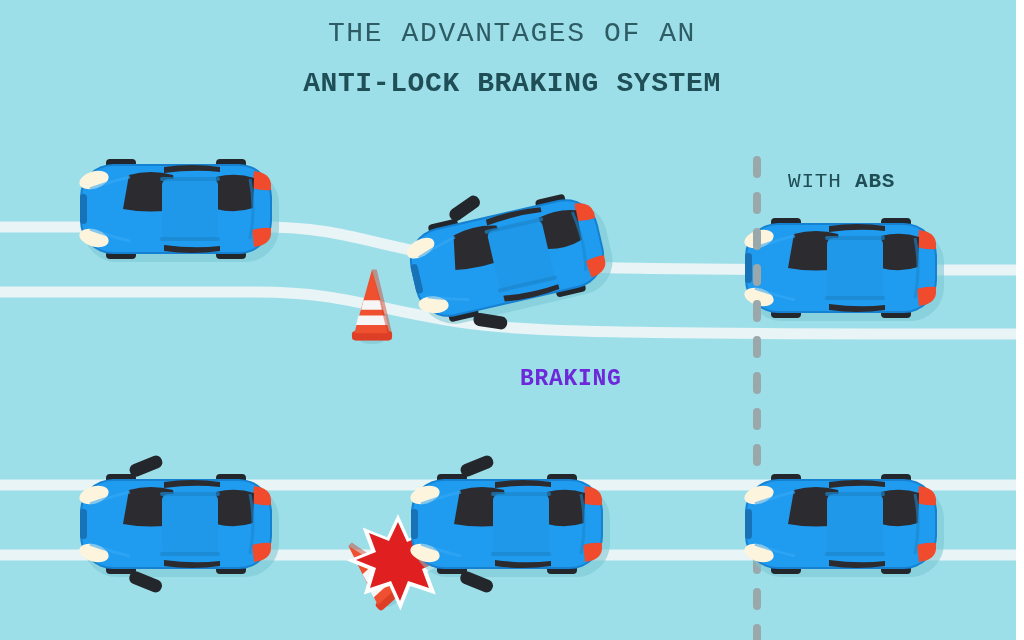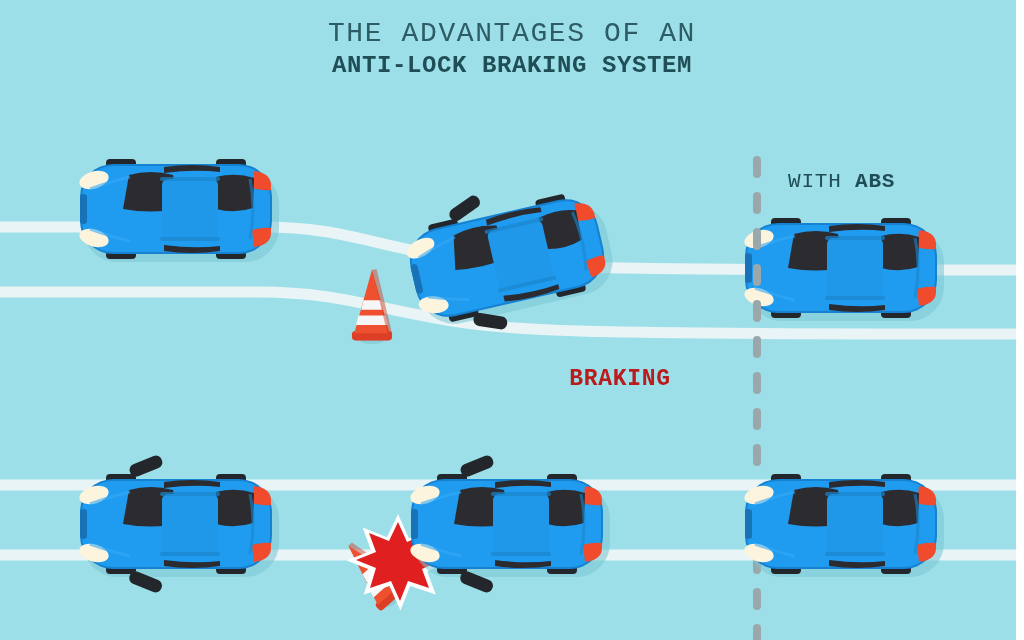--- a/index.html
+++ b/index.html
@@ -27,26 +27,26 @@
     user-select: none;
   }
   #title-sub {
     font-size: 28px;
     letter-spacing: 1.6px;
     color: #2e5c64;
     font-weight: 400;
     line-height: 1.15;
   }
   #title-main {
-    font-size: 24px;
+    font-size: 28px;
     letter-spacing: 0.6px;
     color: #1f4e56;
     font-weight: 700;
     line-height: 1.3;
-    margin-top: 0;
+    margin-top: 16px;
   }
 
   
   .side-label {
     position: absolute;
     color: #1f4e56;
     font-size: 21px;
     letter-spacing: 0.8px;
     white-space: nowrap;
     user-select: none;
@@ -55,22 +55,22 @@
   .side-label .w-bold  { font-weight: 700; }
 
   #label-with    { left: 788px; top: 170px; }
   #label-without { left: 788px; top: 588px; }
 
   #label-braking {
     position: absolute;
     left: 520px;
     top: 364px;
     width: 200px;
-    text-align: center;
-    color: #b91c1c;
+    text-align: left;
+    color: #6d28d9;
     font-size: 23px;
     font-weight: 700;
     letter-spacing: 0.7px;
     line-height: 1.34;
     user-select: none;
   }
 
   
   #scene {
     position: absolute;

